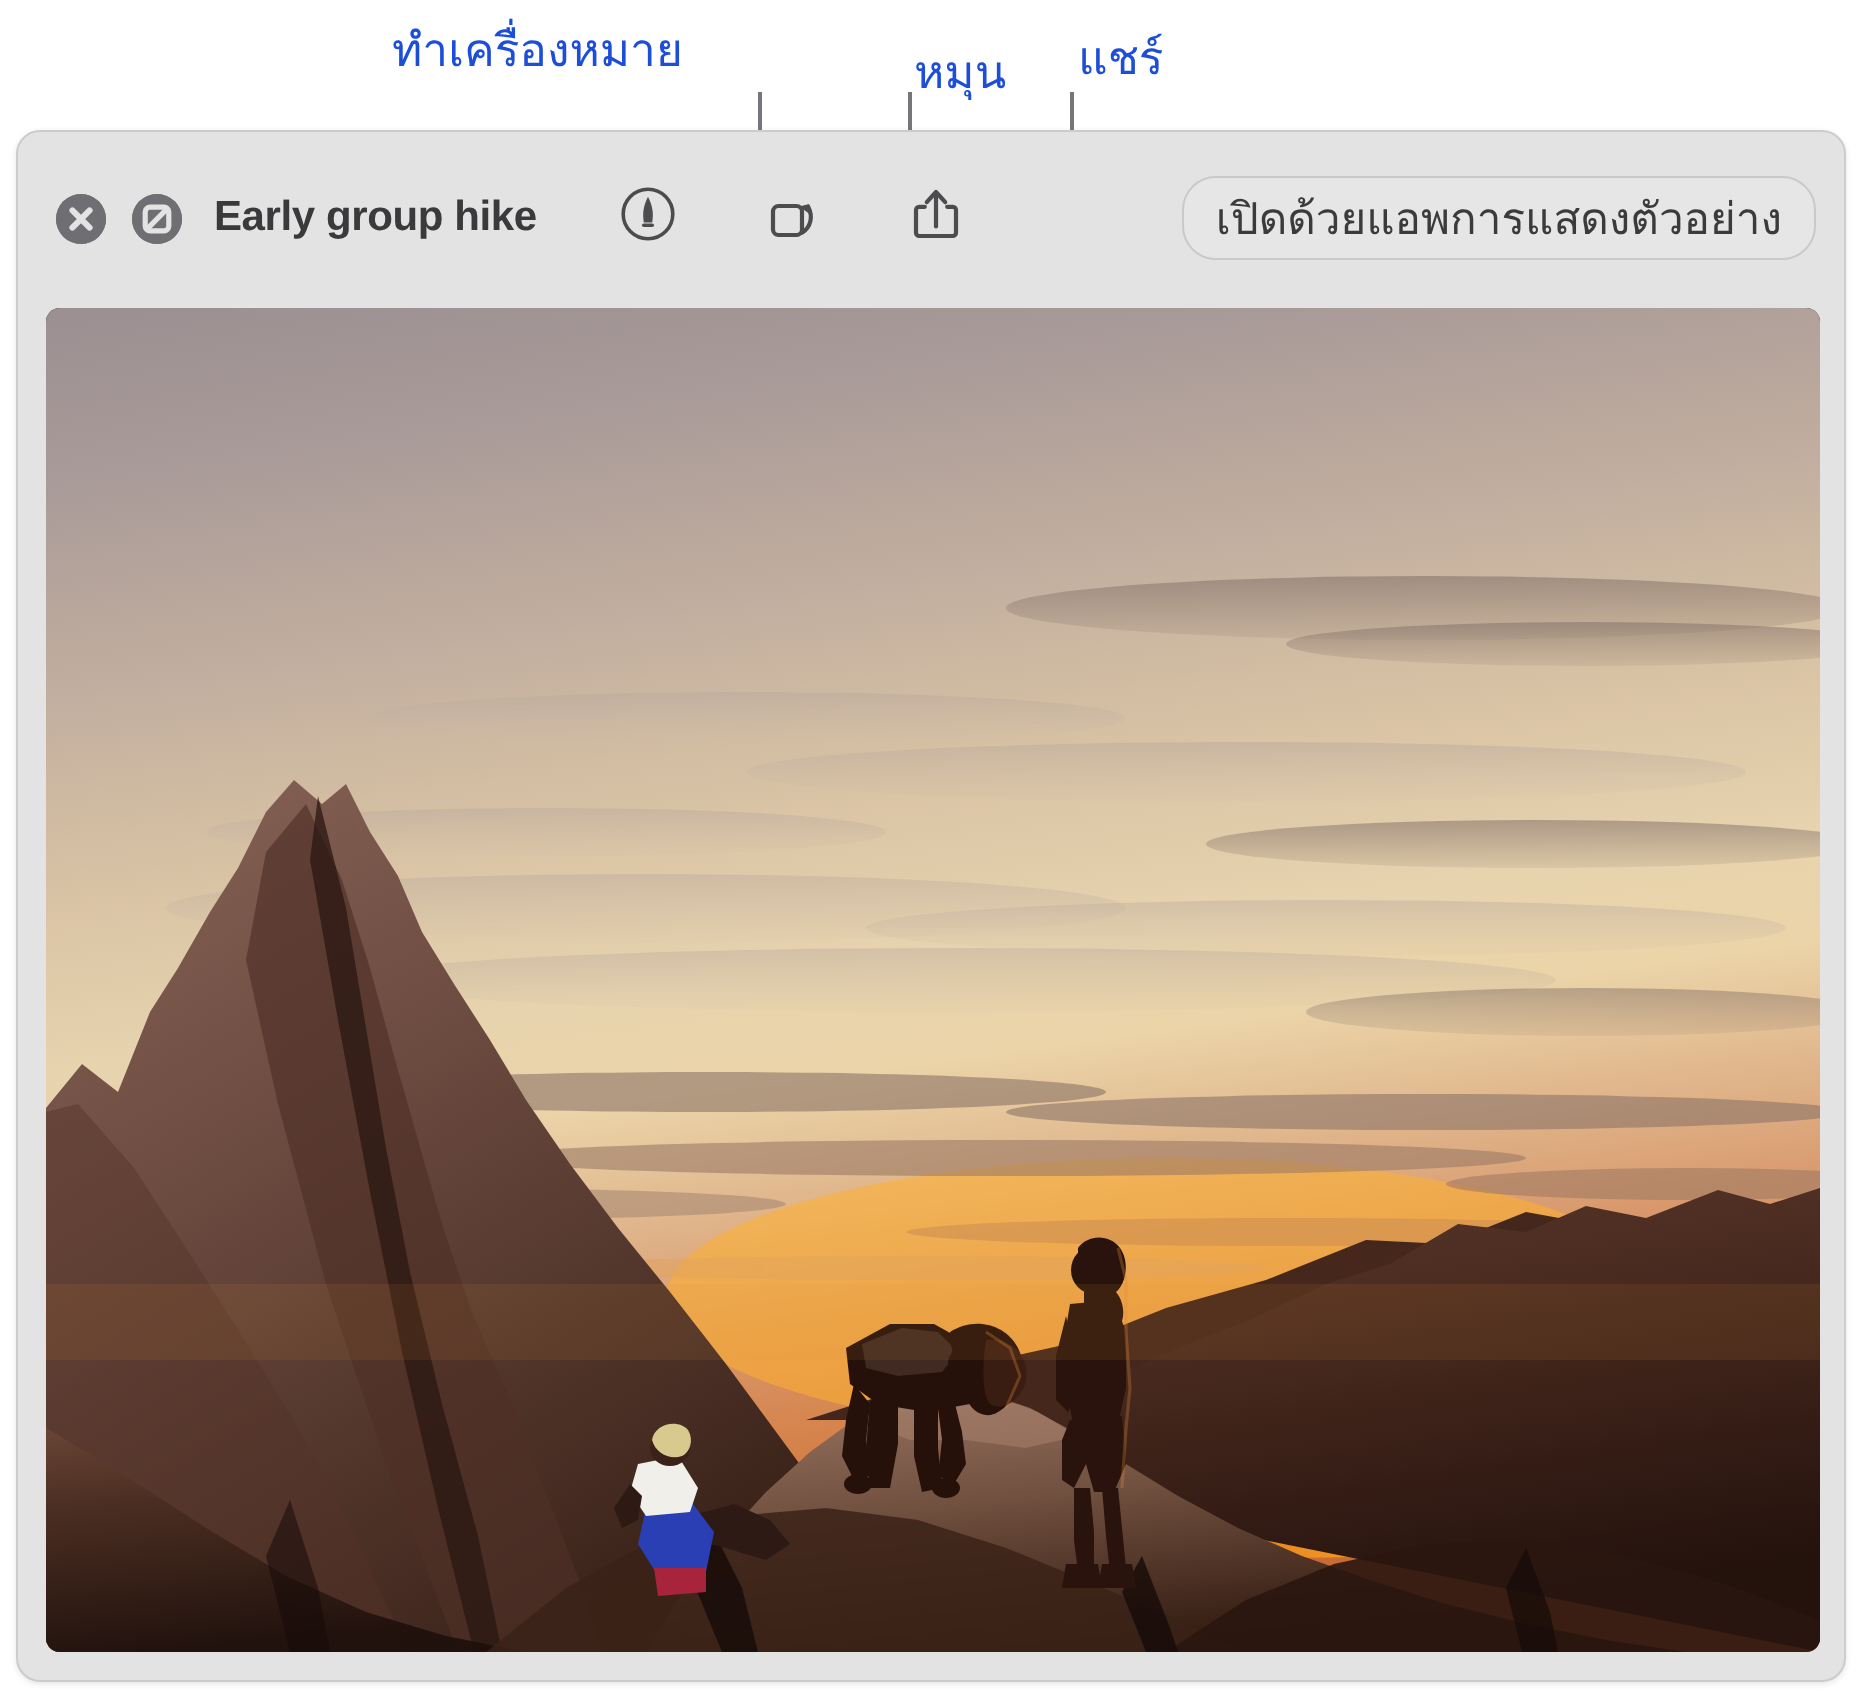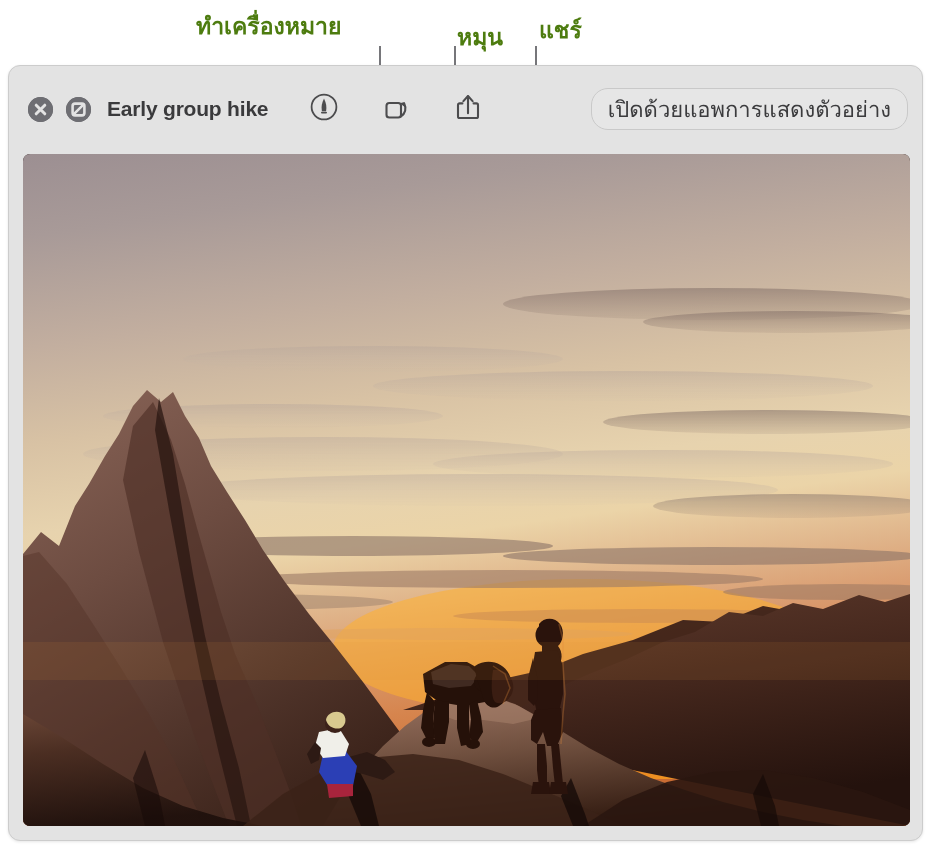--- a/index.html
+++ b/index.html
@@ -13,24 +13,23 @@
     overflow: hidden;
     font-family: "Liberation Sans", "DejaVu Sans", sans-serif;
     position: relative;
   }
 
   
   .callout-label {
     position: absolute;
     font-family: "DejaVu Sans", "Liberation Sans", sans-serif;
     font-size: 23px;
-    color: #4d7c0f;
+    color: #1d4ed8;
     white-space: nowrap;
     line-height: 1.25;
-    font-weight: bold;
   }
   .callout-line {
     position: absolute;
     width: 2px;
     background: #76767a;
   }
 
   
   .qlwindow {
     position: absolute;

